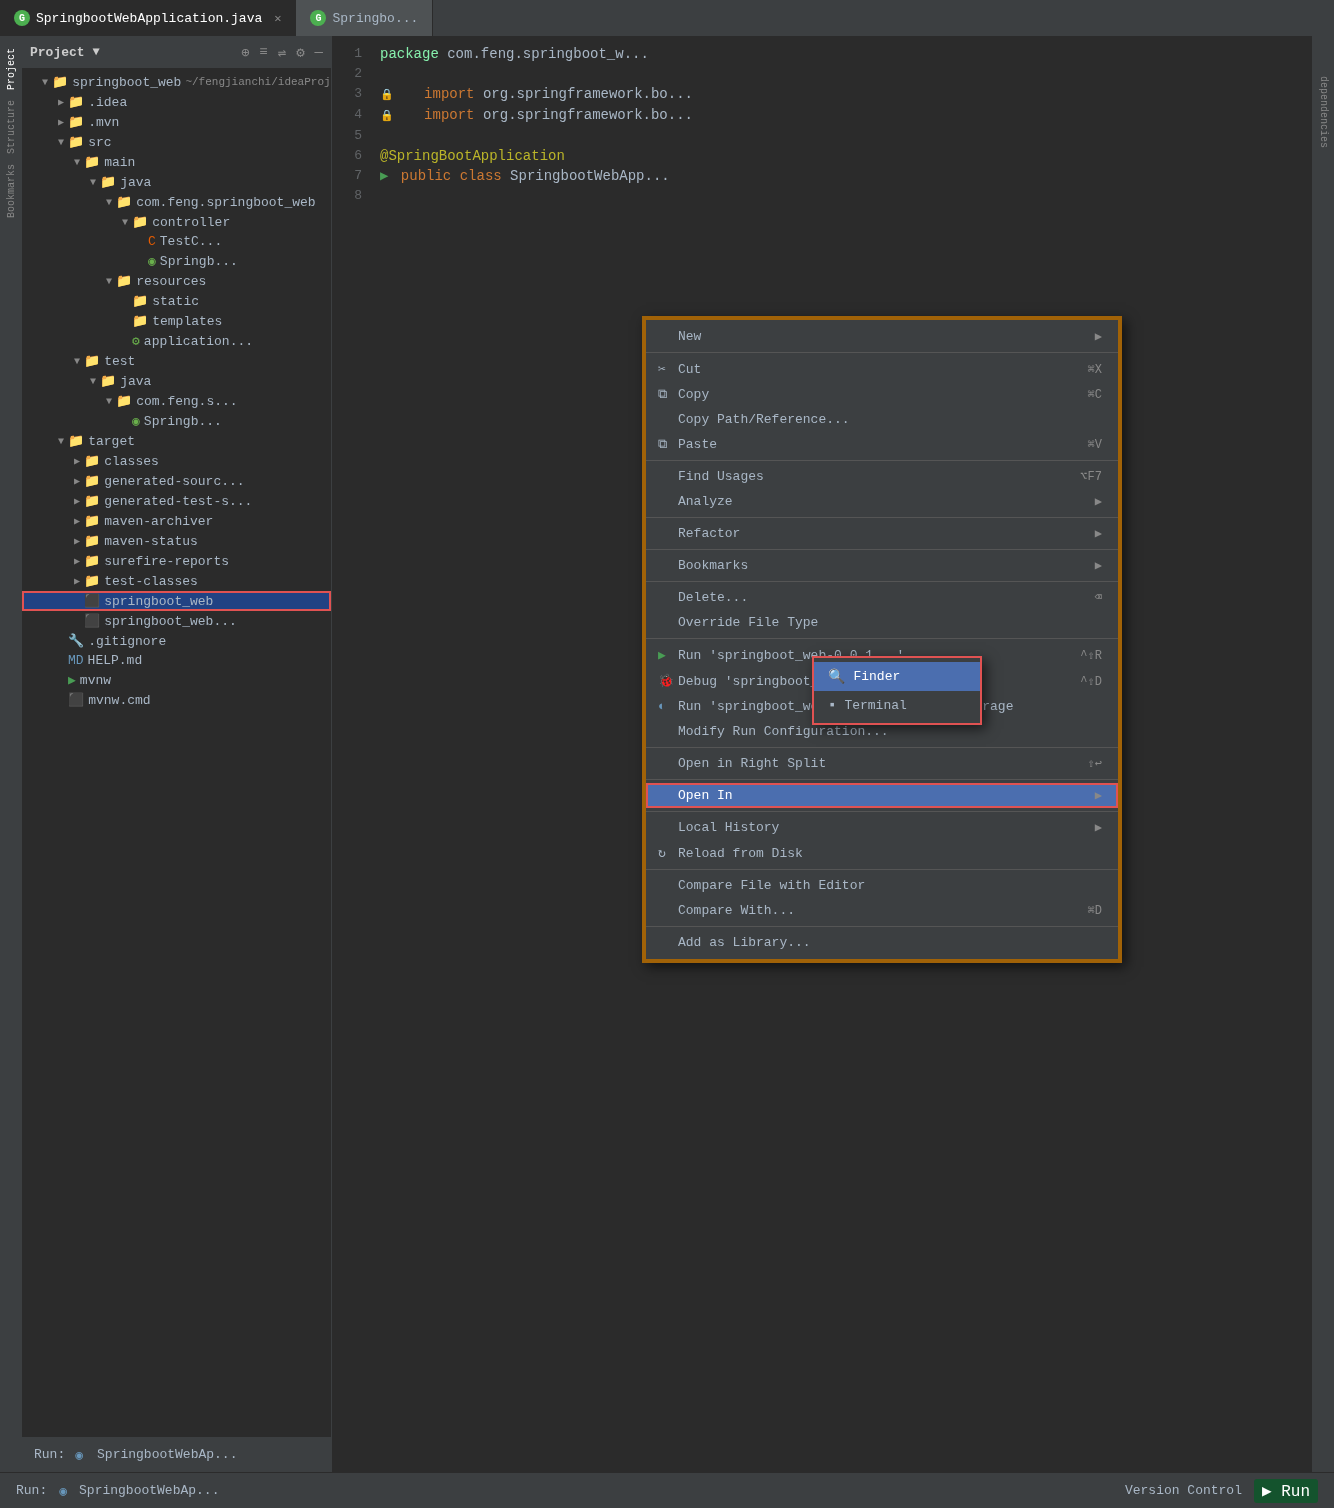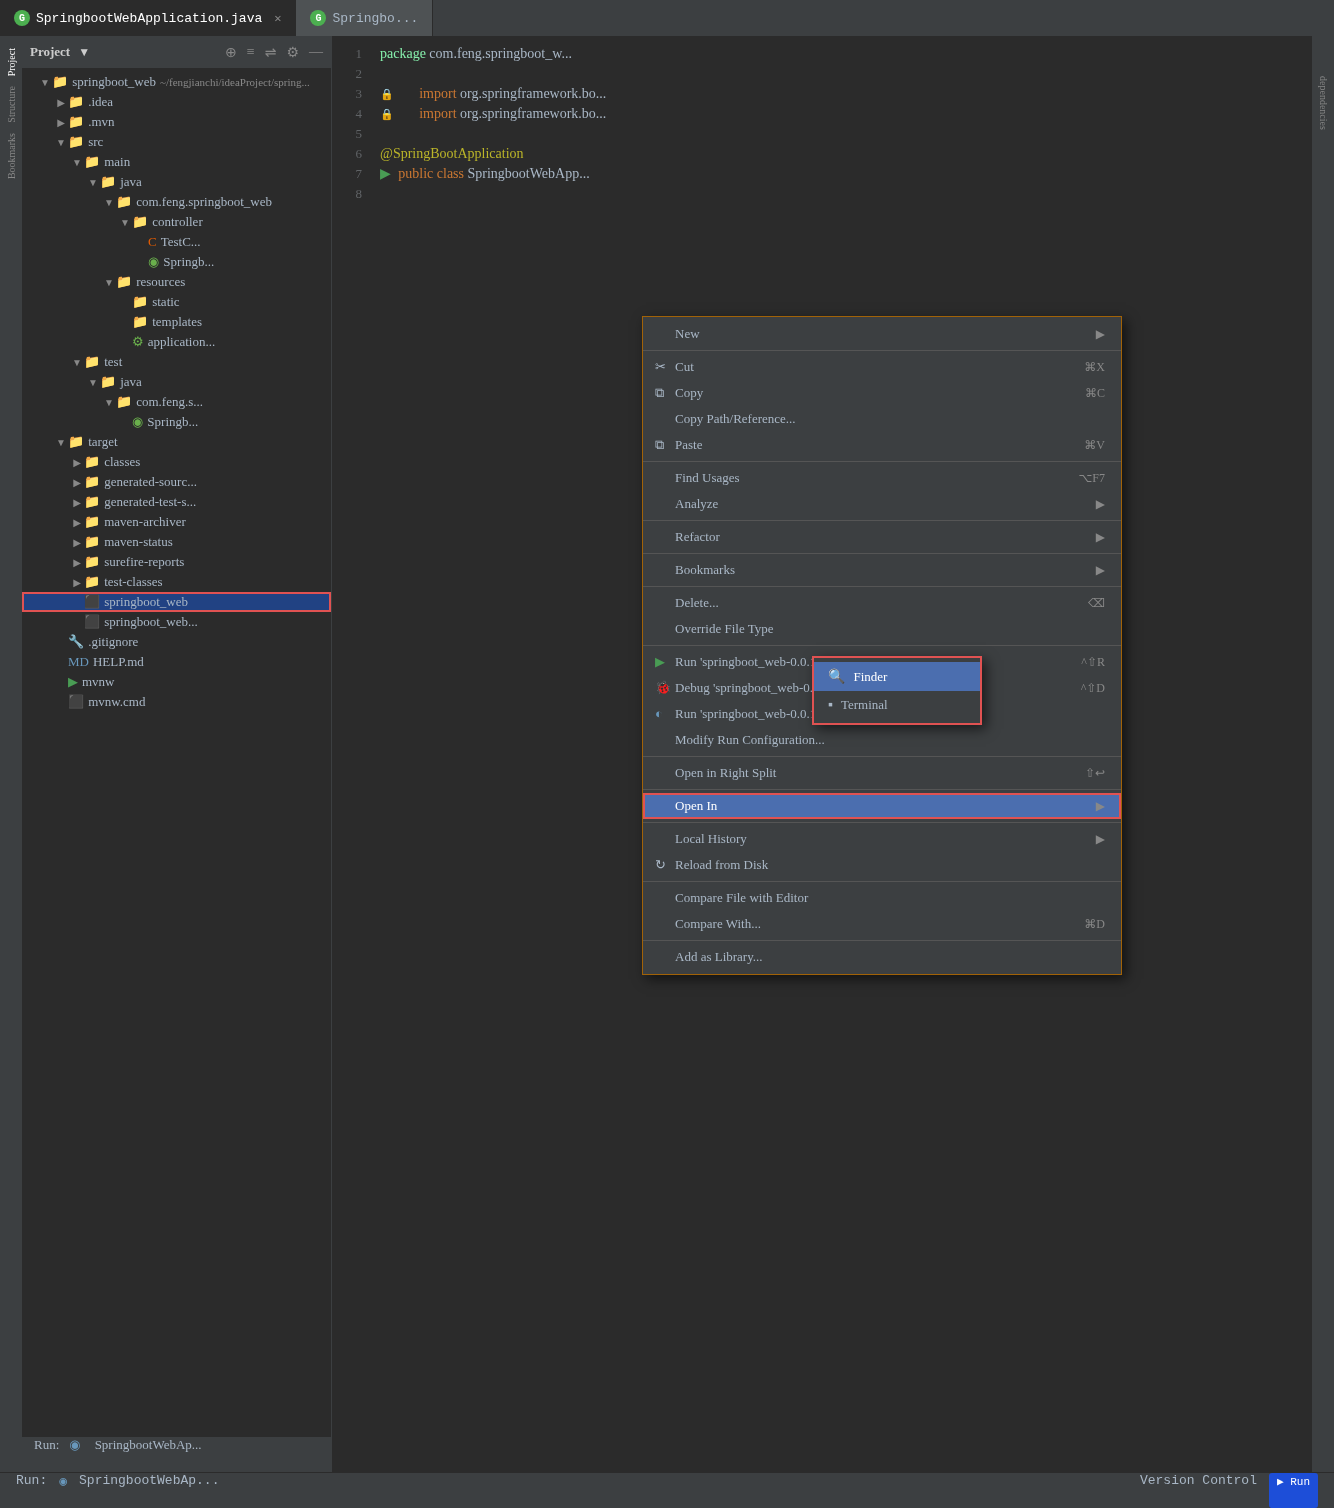--- a/index.html
+++ b/index.html
@@ -55,21 +55,20 @@
       font-size: 10px; color: #fff; font-weight: bold;
     }
     .tab-icon.g { background: #4caf50; }
     .tab-close { margin-left: 6px; color: #888; font-size: 12px; cursor: pointer; }
 
     
     .content-area {
       display: flex;
       flex: 1;
       overflow: hidden;
-      font-family: Liberation Serif, serif;
     }
 
     
     .sidebar-left {
       width: 22px;
       background: #3c3f41;
       display: flex;
       flex-direction: column;
       align-items: center;
       padding-top: 8px;
@@ -180,21 +179,21 @@
     .run-arrow { color: #499c54; margin-right: 4px; }
     .lock-icon { color: #888; margin-right: 2px; font-size: 11px; }
 
     
     .context-menu {
       position: absolute;
       left: 310px;
       top: 280px;
       width: 480px;
       background: #3c3f41;
-      border: 1px solid #a16207;
+      border: 4px solid #a16207;
       box-shadow: 4px 4px 12px rgba(0,0,0,0.6);
       z-index: 100;
       font-size: 13px;
       color: #a9b7c6;
       padding: 4px 0;
     }
     .menu-item {
       display: flex;
       align-items: center;
       padding: 5px 16px 5px 12px;
@@ -229,21 +228,21 @@
     }
     .submenu-item {
       display: flex;
       align-items: center;
       padding: 6px 14px;
       cursor: pointer;
       gap: 8px;
     }
     .submenu-item.active { background: #4b6eaf; color: #fff; }
     .submenu-item-icon { font-size: 14px; }
-    .run-btn { background: #1d4ed8; color: #fff; padding: 2px 8px; border-radius: 3px; font-size: 11px; cursor: pointer; }
+    .run-btn { background: #14532d; color: #fff; padding: 2px 8px; border-radius: 3px; font-size: 16px; cursor: pointer; }
 
     
     .bottom-bar {
       height: 24px;
       background: #2b5b84;
       display: flex;
       align-items: center;
       padding: 0 10px;
       font-size: 12px;
       color: #cce0f0;
@@ -276,20 +275,21 @@
       font-size: 11px;
       color: #888;
       margin-left: 4px;
     }
 
     
     .run-area {
       height: 36px;
       background: #3c3f41;
       display: flex;
+      align-items: center;
       padding: 0 12px;
       font-size: 13px;
       color: #a9b7c6;
       border-top: 1px solid #2b2b2b;
       gap: 10px;
     }
   </style>
 </head>
 <body>
 

